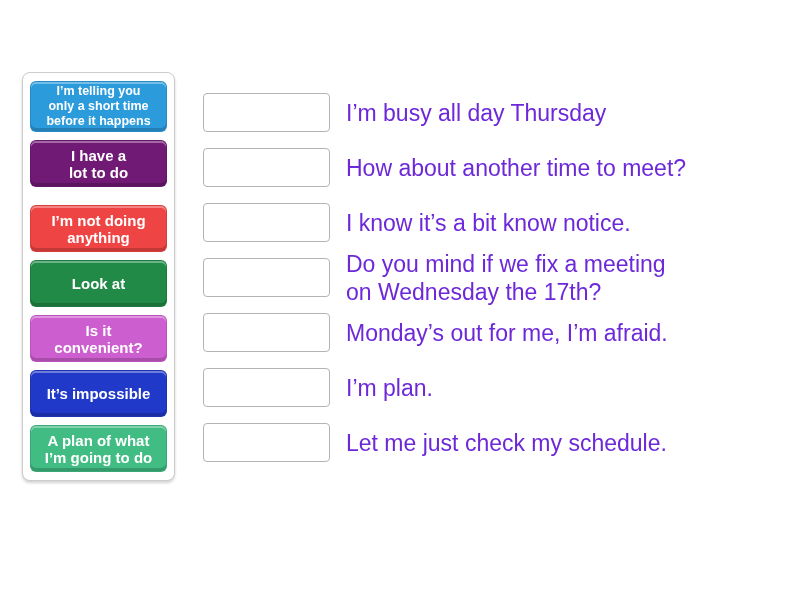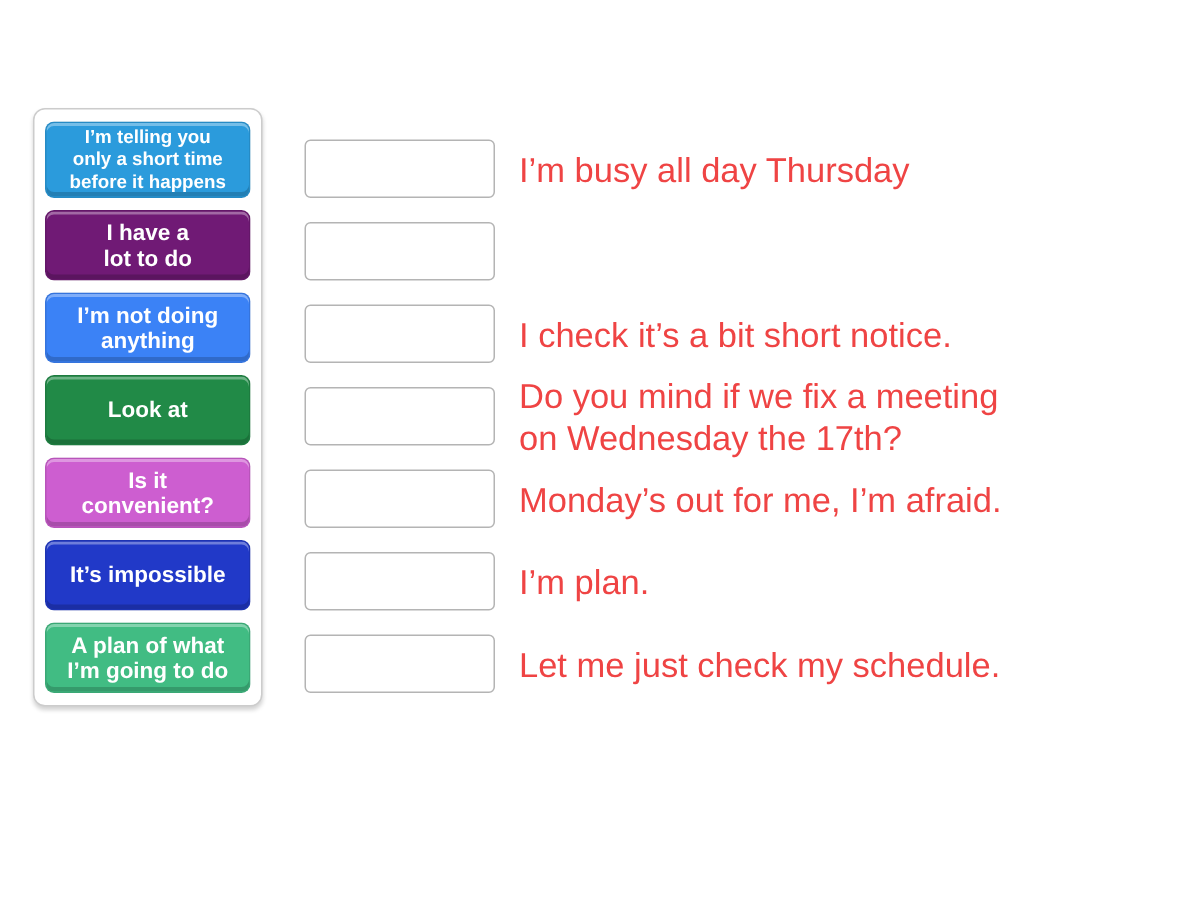--- a/index.html
+++ b/index.html
@@ -60,54 +60,55 @@
     width: 127px;
     height: 39px;
     flex: 0 0 127px;
     background: #ffffff;
     border: 1px solid #b4b4b4;
     border-radius: 4px;
   }
   .clue {
     font-size: 23px;
     line-height: 28px;
-    color: #ef4444;
+    color: #6d28d9;
     white-space: pre-line;
   }
 </style>
 </head>
 <body>
 
 <div class="keyword-card" id="tile-panel">
     <div class="tile small-text" style="background: rgb(43, 155, 220);">I’m telling you
 only a short time
 before it happens</div>
     <div class="tile normal-text" style="background: #701a75;">I have a
 lot to do</div>
-    <div class="tile normal-text" style="background: #3b82f6;">I’m not doing
+    <div class="tile normal-text" style="background: #ef4444; margin-top: 10px;">I’m not doing
 anything</div>
     <div class="tile normal-text" style="background: rgb(33, 138, 71);">Look at</div>
     <div class="tile normal-text" style="background: rgb(205, 94, 208);">Is it
 convenient?</div>
     <div class="tile normal-text" style="background: rgb(33, 57, 200);">It’s impossible</div>
     <div class="tile normal-text" style="background: rgb(65, 188, 131);">A plan of what
 I’m going to do</div>
   </div>
 
 <div class="rows" id="rows-panel">
     <div class="match-row">
     <div class="dropzone"></div>
     <div class="clue">I’m busy all day Thursday</div>
   </div>
     <div class="match-row">
     <div class="dropzone"></div>
+    <div class="clue">How about another time to meet?</div>
   </div>
     <div class="match-row">
     <div class="dropzone"></div>
-    <div class="clue">I check it’s a bit short notice.</div>
+    <div class="clue">I know it’s a bit know notice.</div>
   </div>
     <div class="match-row">
     <div class="dropzone"></div>
     <div class="clue">Do you mind if we fix a meeting
 on Wednesday the 17th?</div>
   </div>
     <div class="match-row">
     <div class="dropzone"></div>
     <div class="clue">Monday’s out for me, I’m afraid.</div>
   </div>

